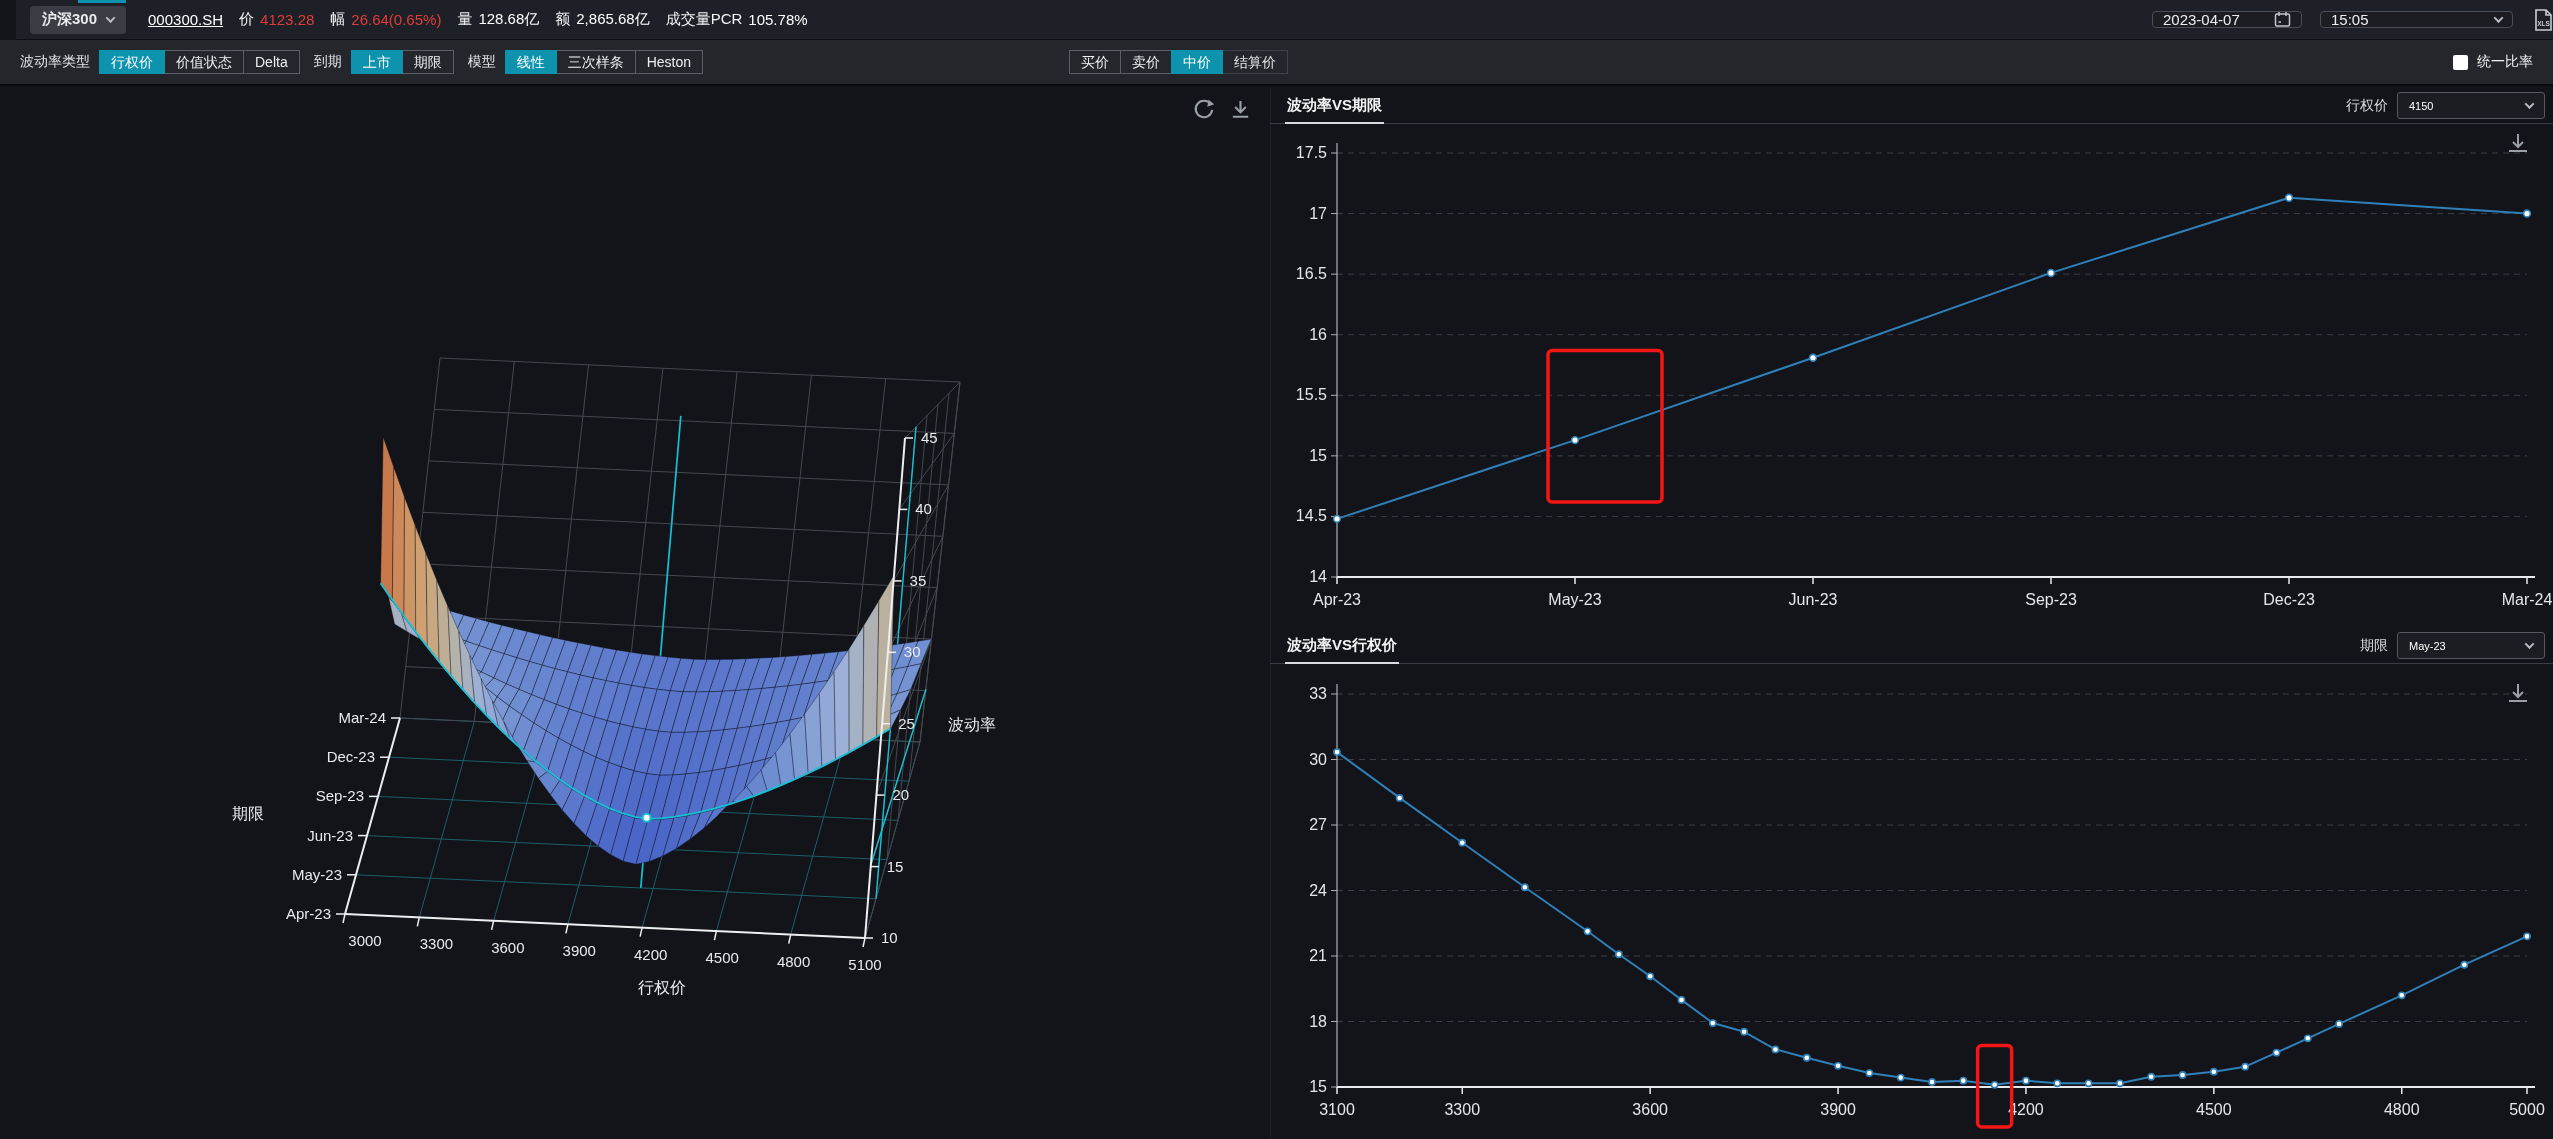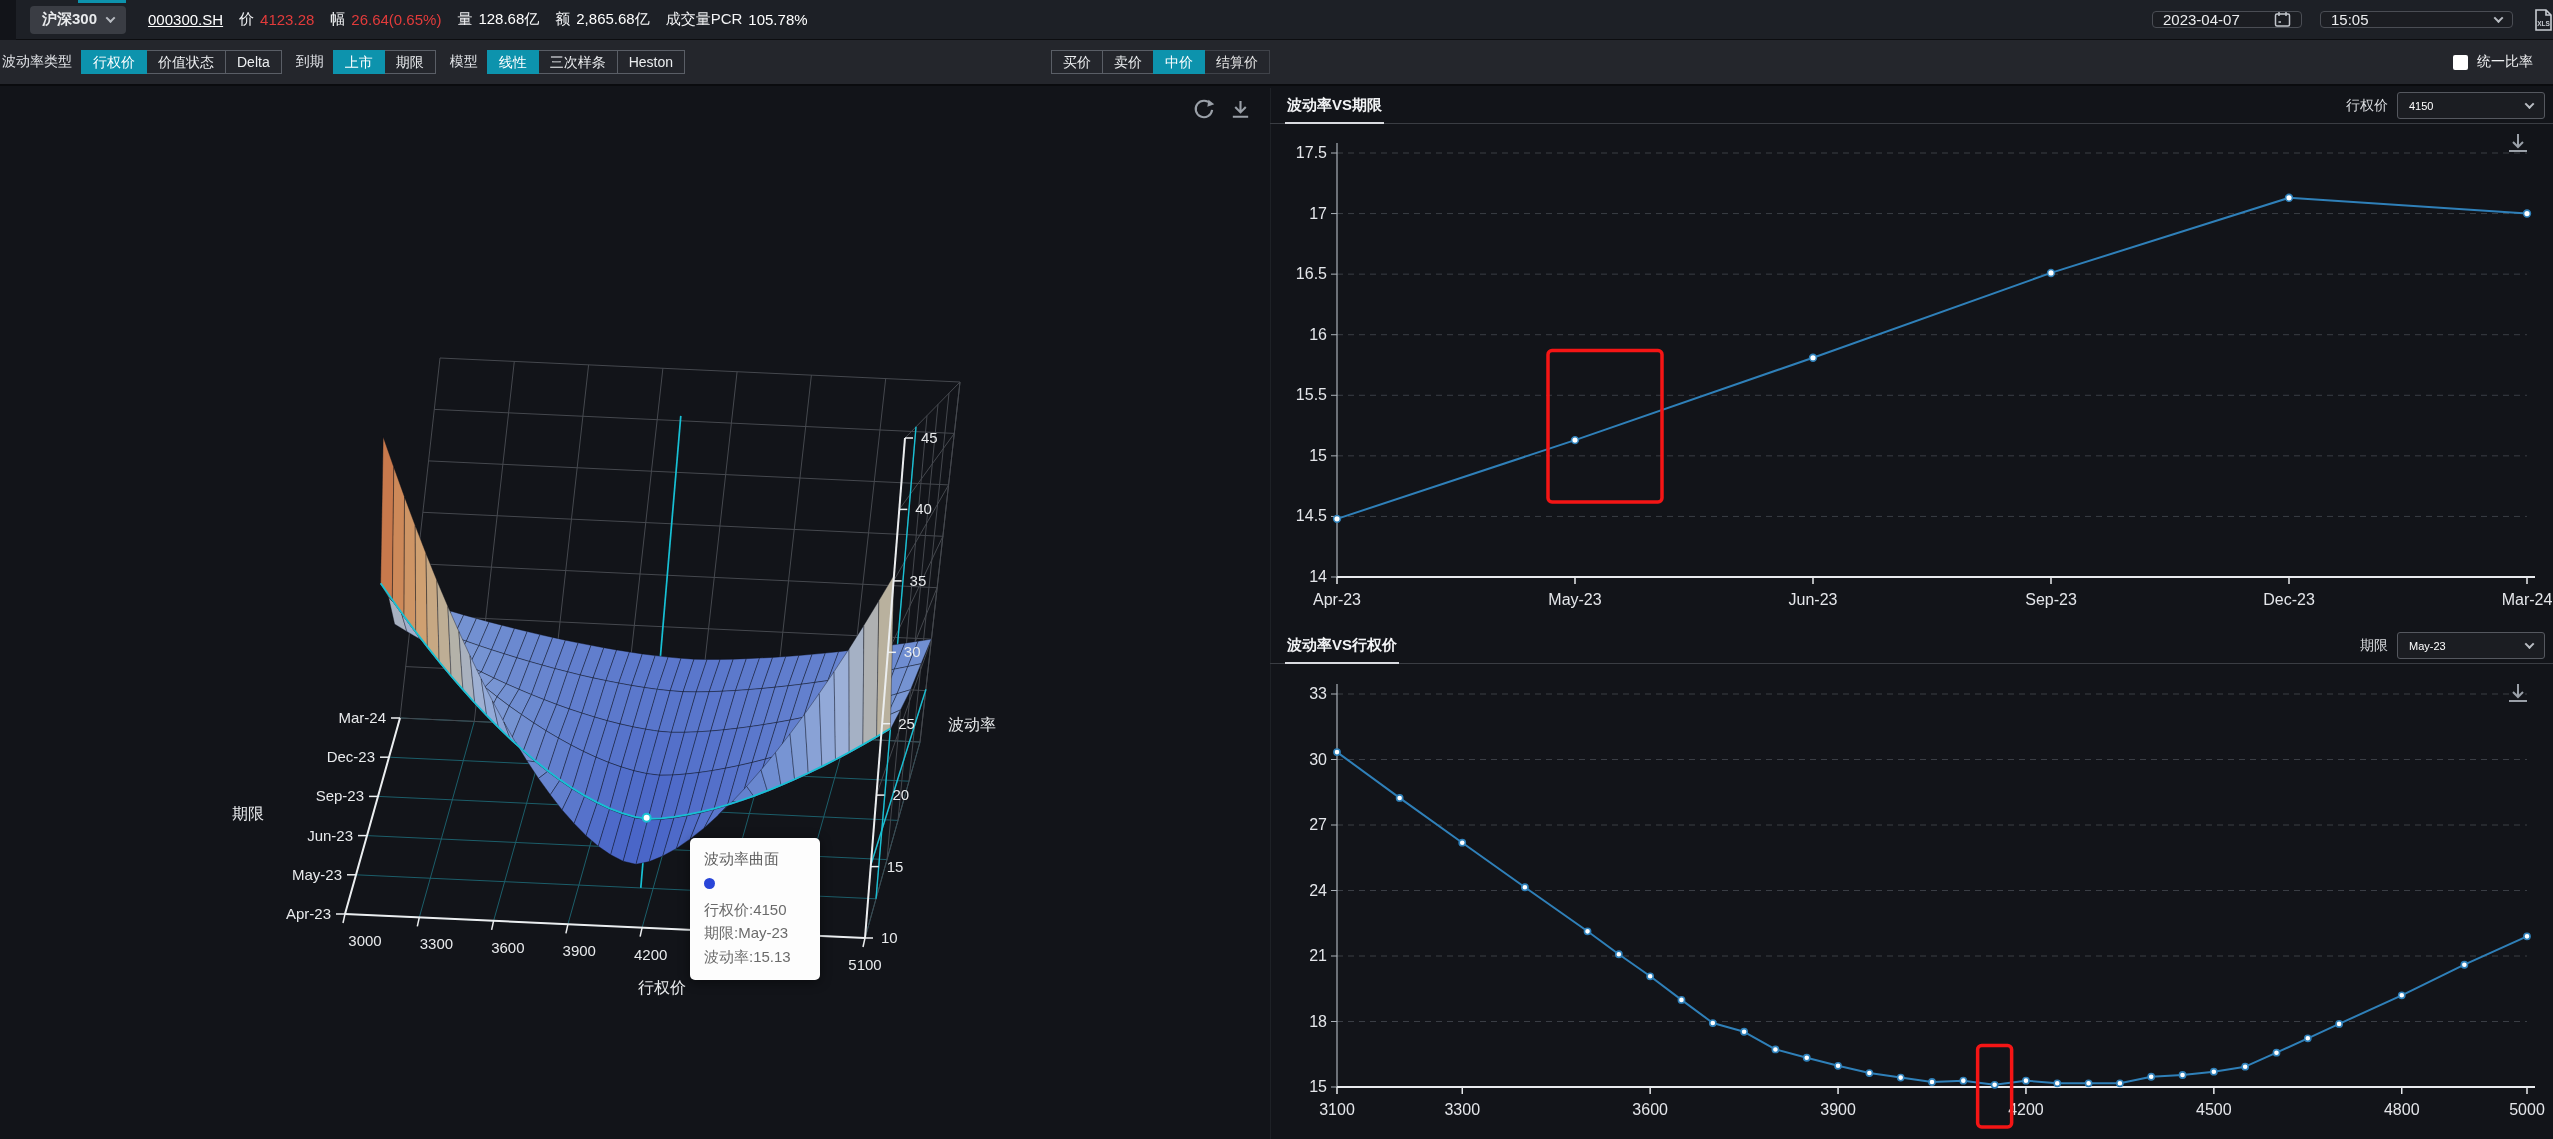--- a/index.html
+++ b/index.html
@@ -20,21 +20,21 @@
   .stat{display:flex;gap:6px;align-items:center;}
   .s-label{color:#f2f3f5;}
   .spacer{flex:1;}
   .inp{display:flex;align-items:center;gap:10px;border:1px solid #4a4d54;background:#1b1d22;
        border-radius:4px;height:17px;padding:0 10px;font-size:15px;color:#ecedef;cursor:pointer;}
   .date-inp{width:150px;justify-content:space-between;}
   .time-inp{width:193px;justify-content:space-between;margin-left:18px;gap:16px;}
   .xls{margin-left:18px;cursor:pointer;display:flex;align-items:center;}
   
   .toolbar{position:absolute;left:0;top:40px;width:2553px;height:46px;background:#24262c;
-           border-bottom:2px solid #0a0b0e;display:flex;align-items:center;padding:0 20px 0 2px;font-size:14px;}
+           border-bottom:2px solid #0a0b0e;display:flex;align-items:center;padding:0 20px 0 20px;font-size:14px;}
   .tb-group{display:flex;align-items:center;margin-right:14px;}
   .tb-group.big-gap{margin-left:352px;}
   .tb-label{color:#e2e4e8;margin-right:9px;}
   .tb-btns{display:flex;}
   .tb-btn{height:24px;line-height:22px;padding:0 11px;border:1px solid #5a5e66;color:#eceef0;
           cursor:pointer;margin-left:-1px;background:transparent;white-space:nowrap;}
   .tb-btns .tb-btn:first-child{margin-left:0;}
   .tb-btn.active{background:#0d93ad;border-color:#0d93ad;color:#fff;position:relative;z-index:1;}
   .tb-btn.disabled{color:#e5e5e5;border-color:#3f4249;cursor:default;}
   .unify{display:flex;align-items:center;gap:9px;margin-left:auto;cursor:pointer;font-size:14px;color:#f0f1f3;}
@@ -476,27 +476,20 @@
           <text x="903.8571428571429" y="569.2857142857142" text-anchor="start" font-size="15" fill="#e8eaec">30</text>
           <line x1="893.6" y1="492.9" x2="901.6" y2="492.9" stroke="#eceef0" stroke-width="1.5"></line>
           <text x="909.5714285714286" y="497.85714285714283" text-anchor="start" font-size="15" fill="#e8eaec">35</text>
           <line x1="899.3" y1="421.4" x2="907.3" y2="421.4" stroke="#eceef0" stroke-width="1.5"></line>
           <text x="915.2857142857143" y="426.42857142857144" text-anchor="start" font-size="15" fill="#e8eaec">40</text>
           <line x1="905.0" y1="350.0" x2="913.0" y2="350.0" stroke="#eceef0" stroke-width="1.5"></line>
           <text x="921" y="355" text-anchor="start" font-size="15" fill="#e8eaec">45</text>
           <text x="948" y="642" text-anchor="start" font-size="16" fill="#e8eaec">波动率</text>
         </g>
       </svg>
-    <div class="tooltip3d">
-      <div class="tt-title">波动率曲面</div>
-      <div class="tt-dot" id="ttDot" style="background: rgb(41, 69, 216);"></div>
-      <div class="tt-line">行权价:4150</div>
-      <div class="tt-line">期限:May-23</div>
-      <div class="tt-line">波动率:15.13</div>
-    </div>
   </div>
   <div class="vsep"></div>
 
   <div class="right-panel top">
     <div class="panel-header">
       <div class="panel-title">波动率VS期限</div>
       <div class="hdr-ctl">
         <span class="ctl-label">行权价</span>
         <div class="ctl-select">
           <span>4150</span>

